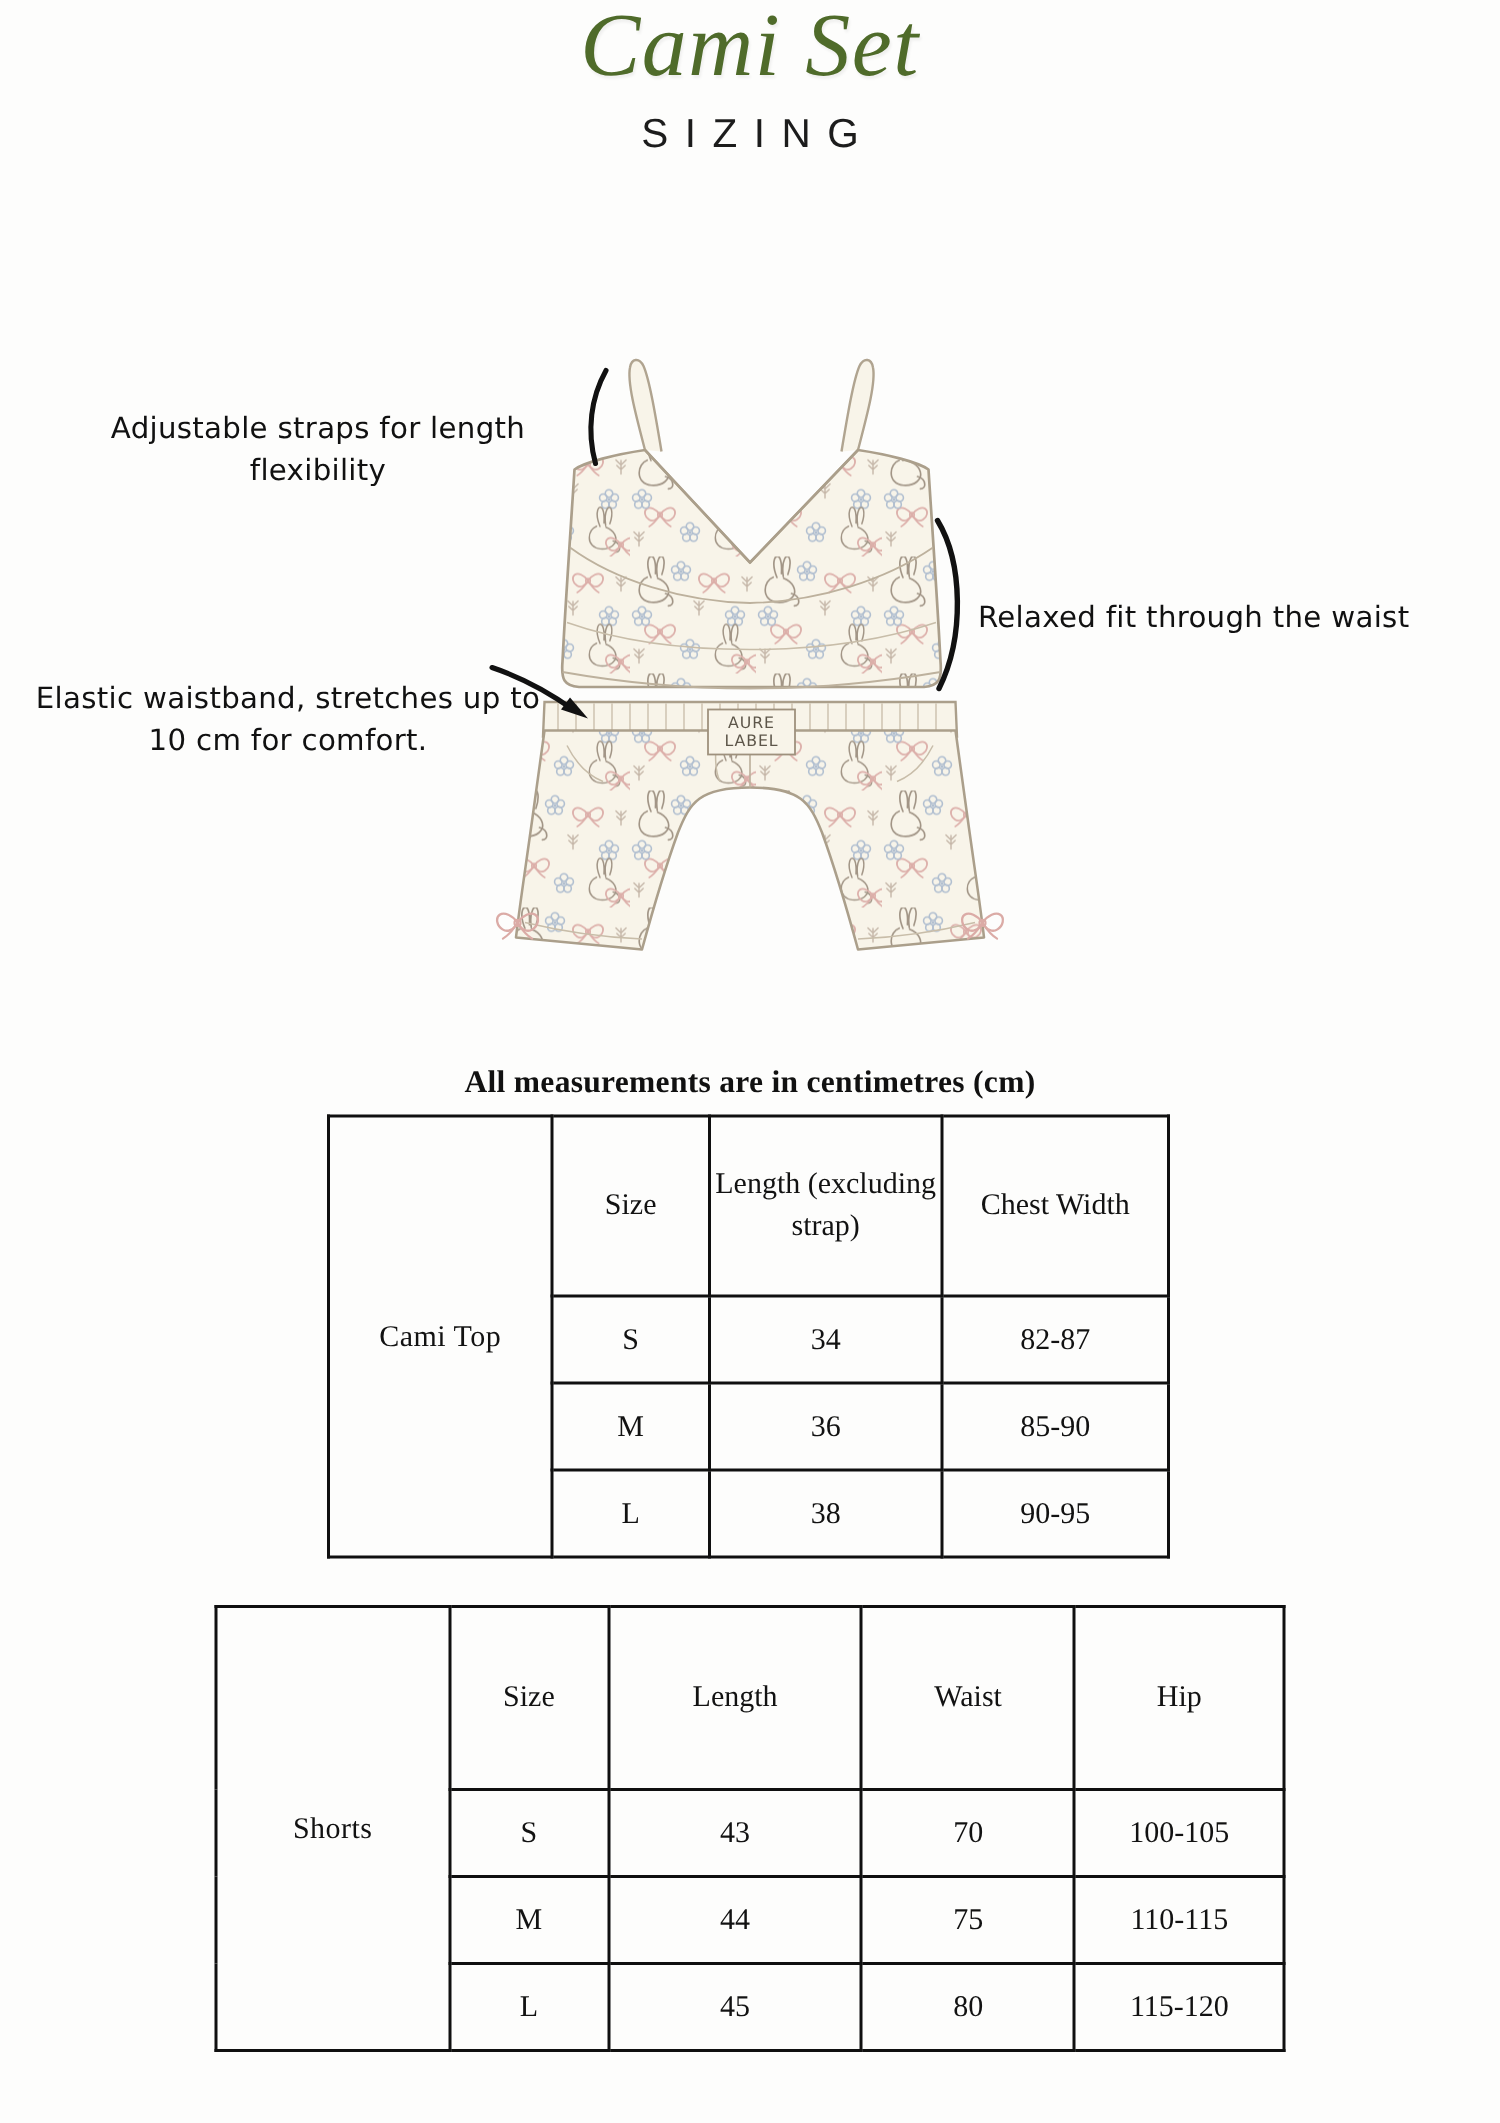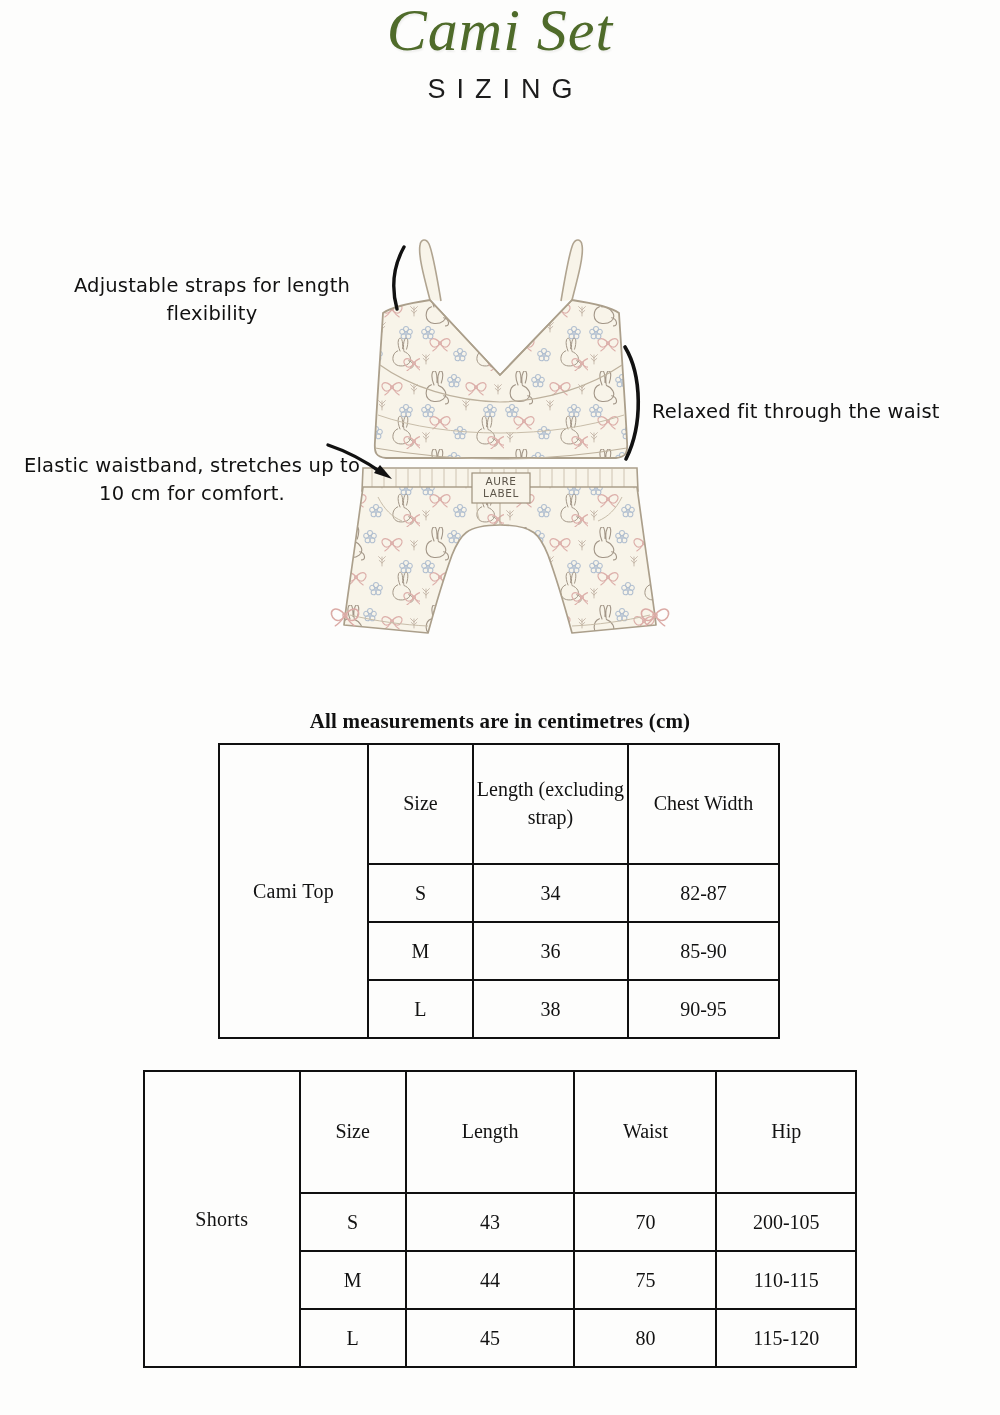--- a/index.html
+++ b/index.html
@@ -380,21 +380,21 @@
       <td class="c-label group-label" rowspan="4">Shorts</td>
       <th class="c-size">Size</th>
       <th class="c-length">Length</th>
       <th class="c-waist">Waist</th>
       <th class="c-hip">Hip</th>
     </tr>
     <tr class="row">
       <td>S</td>
       <td>43</td>
       <td>70</td>
-      <td>200-105</td>
+      <td>100-105</td>
     </tr>
     <tr class="row">
       <td>M</td>
       <td>44</td>
       <td>75</td>
       <td>110-115</td>
     </tr>
     <tr class="row">
       <td>L</td>
       <td>45</td>

